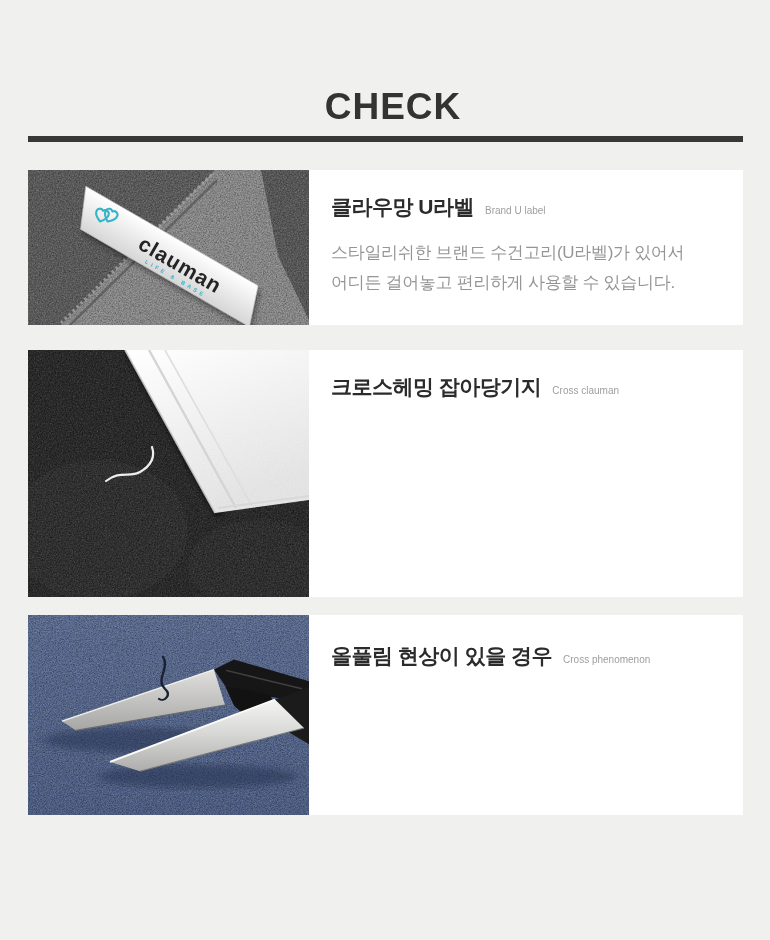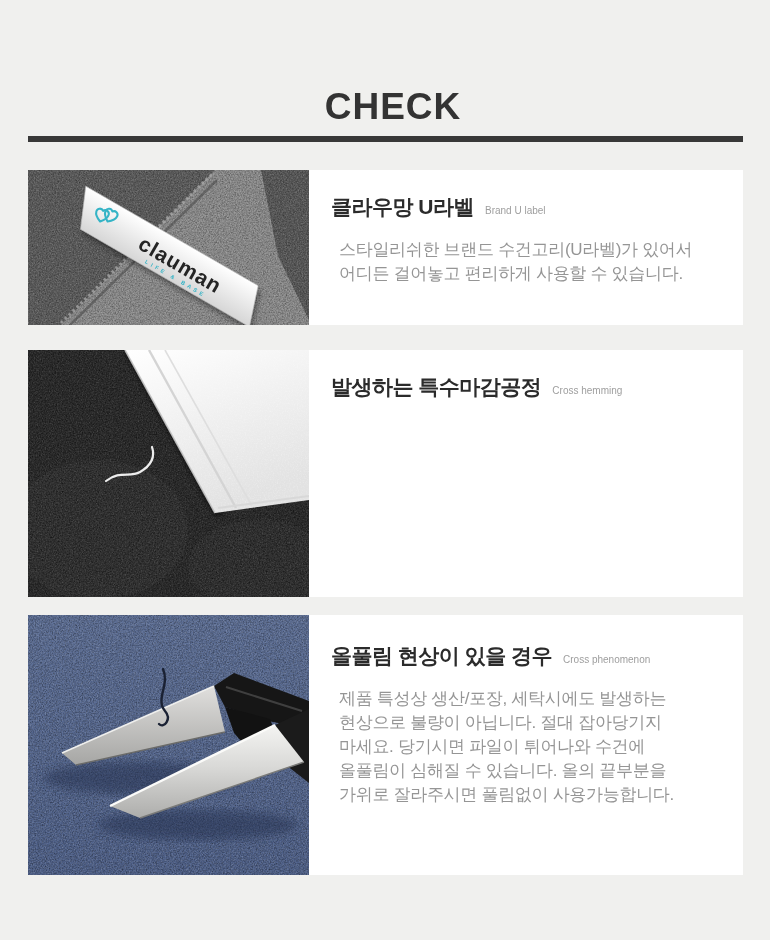--- a/index.html
+++ b/index.html
@@ -19,35 +19,35 @@
   .rule{
     position:absolute;left:28px;top:136px;width:715px;height:6px;
     background:#383838;
   }
   .card{
     position:absolute;left:28px;width:715px;background:#ffffff;
     display:flex;box-sizing:border-box;
   }
   .card-1{top:170px;height:155px;}
   .card-2{top:350px;height:247px;}
-  .card-3{top:615px;height:260px;}
+  .card-3{top:615px;height:200px;text-align:right;}
   .photo{flex:0 0 281px;height:100%;overflow:hidden;background:#777;}
   .photo svg{display:block;width:281px;height:100%;}
   .text{
     box-sizing:border-box;
     padding:23px 22px 0 22px;width:434px;
   }
   .card-3 .text{padding-top:27px;}
   .title-row{display:flex;align-items:baseline;gap:11px;white-space:nowrap;}
   .sec-title{
     margin:0;font-size:21px;font-weight:700;color:#2b2b2b;letter-spacing:-0.5px;
   }
   .sec-sub{font-size:10px;color:#9e9e9e;letter-spacing:0;}
   .sec-body{
-    margin:17px 8px 0;font-size:17px;line-height:24px;color:#959595;
+    margin:17px 0 0;font-size:17px;line-height:30px;color:#959595;
     letter-spacing:-0.3px;white-space:pre-line;max-width:406px;
   }
   .svgdefs{position:absolute;width:0;height:0;overflow:hidden;}
 </style>
 </head>
 <body>
 
 <svg class="svgdefs" aria-hidden="true">
   <defs>
     <filter id="nD" x="0%" y="0%" width="100%" height="100%">
@@ -152,22 +152,22 @@
           <line x1="137" y1="0" x2="224" y2="156" stroke="#dedede" stroke-width="1.6"></line>
           <line x1="190" y1="158" x2="281" y2="146" stroke="#d8d8d8" stroke-width="2"></line>
         </g>
         <path d="M97,0 L187,163" stroke="#c7c7c7" stroke-width="1.6" opacity="0.9"></path>
 
         <path d="M78,131 C92,120 102,128 112,122 C124,115 127,106 124,97" fill="none" stroke="#ededed" stroke-width="2.2" stroke-linecap="round"></path>
       </svg>
     </div>
     <div class="text">
       <div class="title-row">
-        <h2 class="sec-title">발생하는 특수마감공정</h2>
-        <span class="sec-sub">Cross hemming</span>
+        <h2 class="sec-title">크로스헤밍 잡아당기지</h2>
+        <span class="sec-sub">Cross clauman</span>
       </div>
     </div>
   </section>
 
   <section class="card card-3">
     <div class="photo">
       <svg viewBox="0 0 281 260" preserveAspectRatio="none">
         <rect width="281" height="260" fill="url(#gBlue)"></rect>
         <rect width="281" height="260" filter="url(#nD)" opacity="0.55"></rect>
         <rect width="281" height="260" filter="url(#nL)" opacity="0.30"></rect>
@@ -193,21 +193,16 @@
         </g>
 
         <path d="M135,54 C142,70 127,84 137,96 C144,104 136,114 131,109" fill="none" stroke="#1a2133" stroke-width="2.4" stroke-linecap="round"></path>
       </svg>
     </div>
     <div class="text">
       <div class="title-row">
         <h2 class="sec-title">올풀림 현상이 있을 경우</h2>
         <span class="sec-sub">Cross phenomenon</span>
       </div>
-      <p class="sec-body">제품 특성상 생산/포장, 세탁시에도 발생하는
-현상으로 불량이 아닙니다. 절대 잡아당기지
-마세요. 당기시면 파일이 튀어나와 수건에
-올풀림이 심해질 수 있습니다. 올의 끝부분을
-가위로 잘라주시면 풀림없이 사용가능합니다.</p>
     </div>
   </section>
 
 </div>
 
 </body></html>

